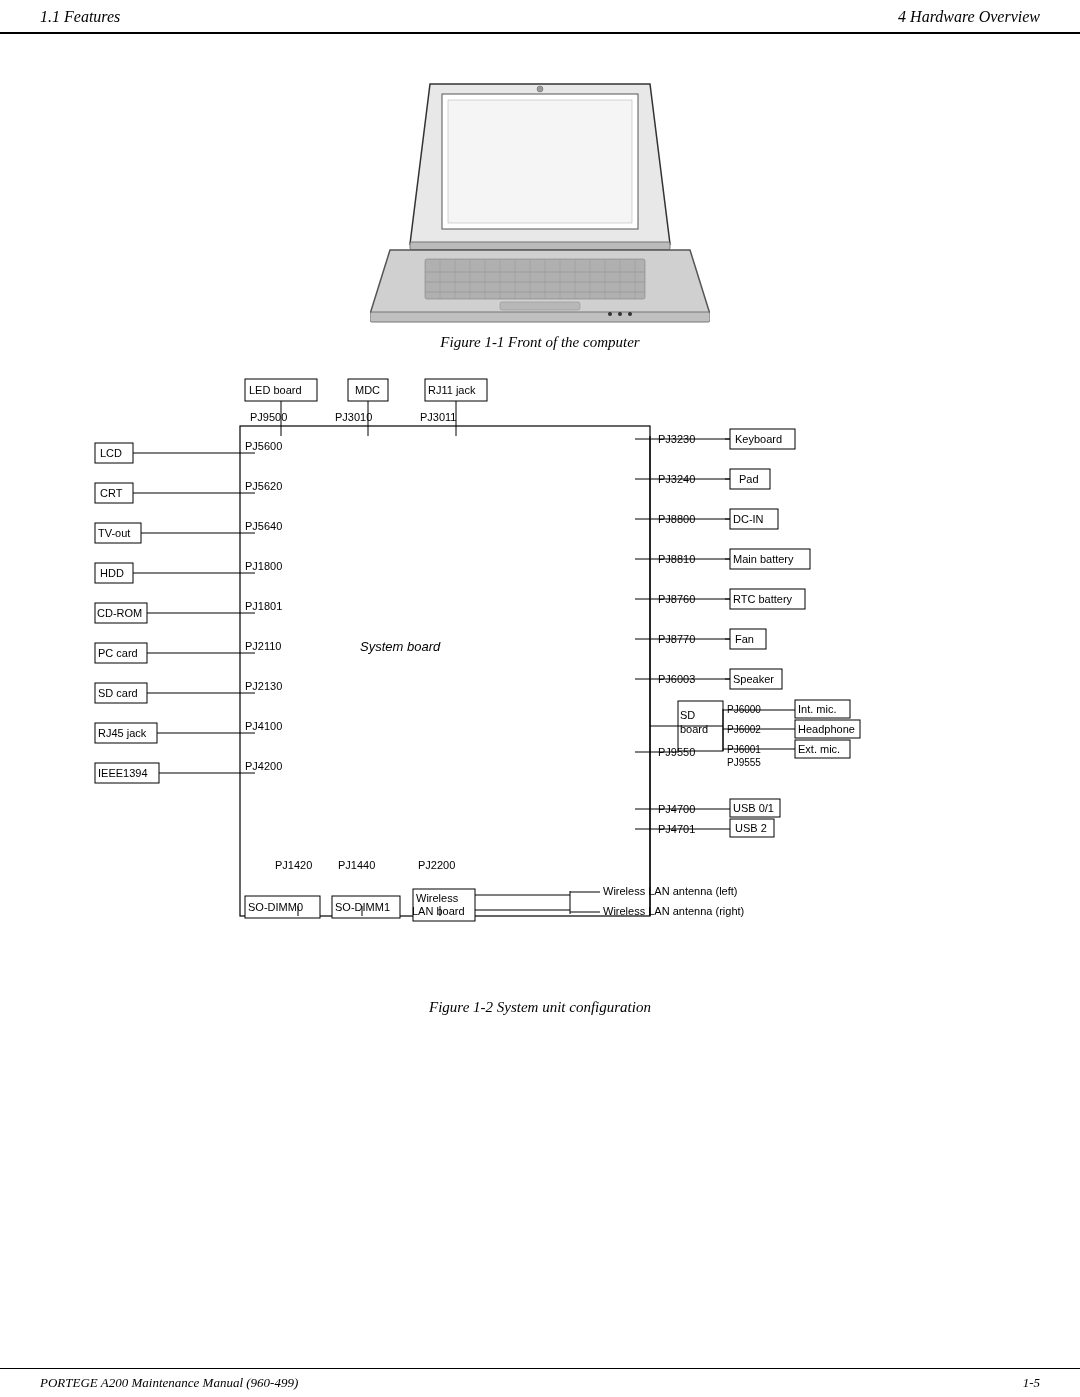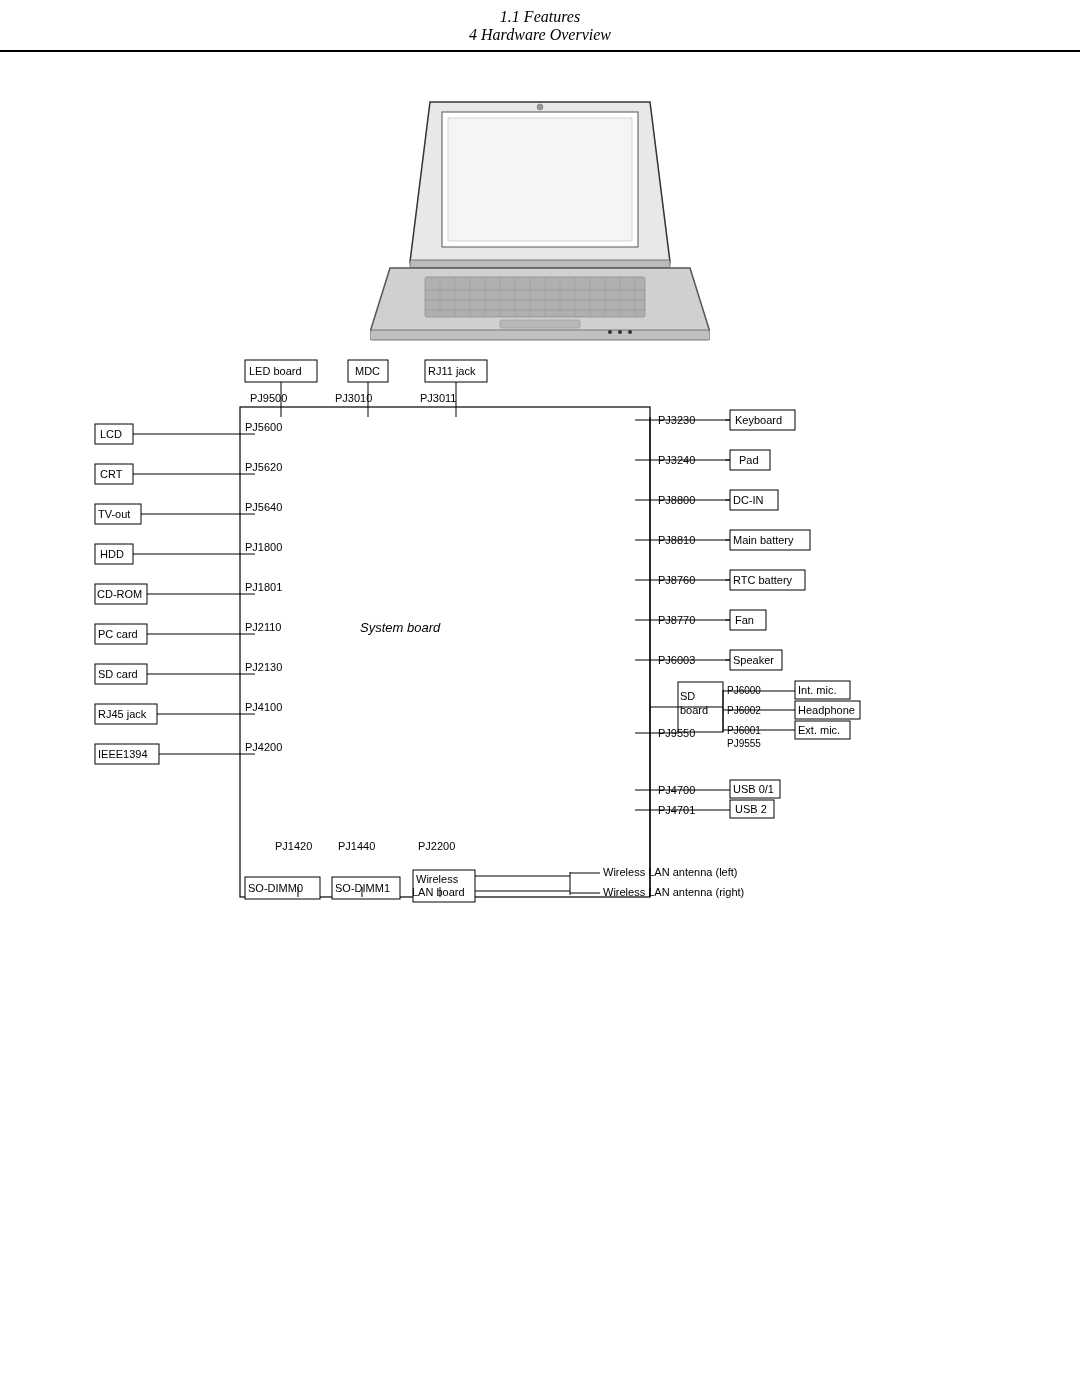--- a/index.html
+++ b/index.html
@@ -19,21 +19,20 @@
       position: relative;
     }
 
     
     .header {
       display: flex;
       justify-content: space-between;
       align-items: center;
       border-bottom: 2px solid #000;
       padding: 8px 40px 6px 40px;
-      flex-direction: column;
     }
     .header-left {
       font-style: italic;
       font-size: 16px;
     }
     .header-right {
       font-style: italic;
       font-size: 16px;
     }
 
@@ -151,20 +150,21 @@
 
           <circle cx="240" cy="250" r="2" fill="#333"></circle>
           <circle cx="250" cy="250" r="2" fill="#333"></circle>
           <circle cx="260" cy="250" r="2" fill="#333"></circle>
 
           <circle cx="170" cy="25" r="3" fill="#999" stroke="#666" stroke-width="0.5"></circle>
         </svg>
       </div>
     </div>
 
+    <p class="fig-caption">Figure 1-1  Front of the computer</p>
 
     <div class="diagram-container">
       <svg width="900" height="610" viewBox="0 0 900 610" xmlns="http://www.w3.org/2000/svg" style="font-family: Arial, sans-serif; font-size: 11px;">
 
         <rect x="150" y="55" width="410" height="490" fill="none" stroke="#000" stroke-width="1.2"></rect>
 
         <text x="270" y="280" font-size="13" font-style="italic">System board</text>
 
         <rect x="155" y="8" width="72" height="22" fill="#fff" stroke="#000" stroke-width="1"></rect>
         <text x="159" y="23">LED board</text>
@@ -365,17 +365,22 @@
         <line x1="635" y1="188" x2="640" y2="188" stroke="#000" stroke-width="1"></line>
         <line x1="635" y1="228" x2="640" y2="228" stroke="#000" stroke-width="1"></line>
         <line x1="635" y1="268" x2="640" y2="268" stroke="#000" stroke-width="1"></line>
         <line x1="635" y1="308" x2="640" y2="308" stroke="#000" stroke-width="1"></line>
         <line x1="695" y1="438" x2="640" y2="438" stroke="#000" stroke-width="0"></line>
         <line x1="695" y1="458" x2="640" y2="458" stroke="#000" stroke-width="0"></line>
 
       </svg>
     </div>
 
+    <p class="diagram-caption">Figure 1-2  System unit configuration</p>
 
   </div>
 
+  <div class="footer">
+    <span>PORTEGE A200 Maintenance Manual (960-499)</span>
+    <span>1-5</span>
+  </div>
 
 </div>
 
 </body></html>

